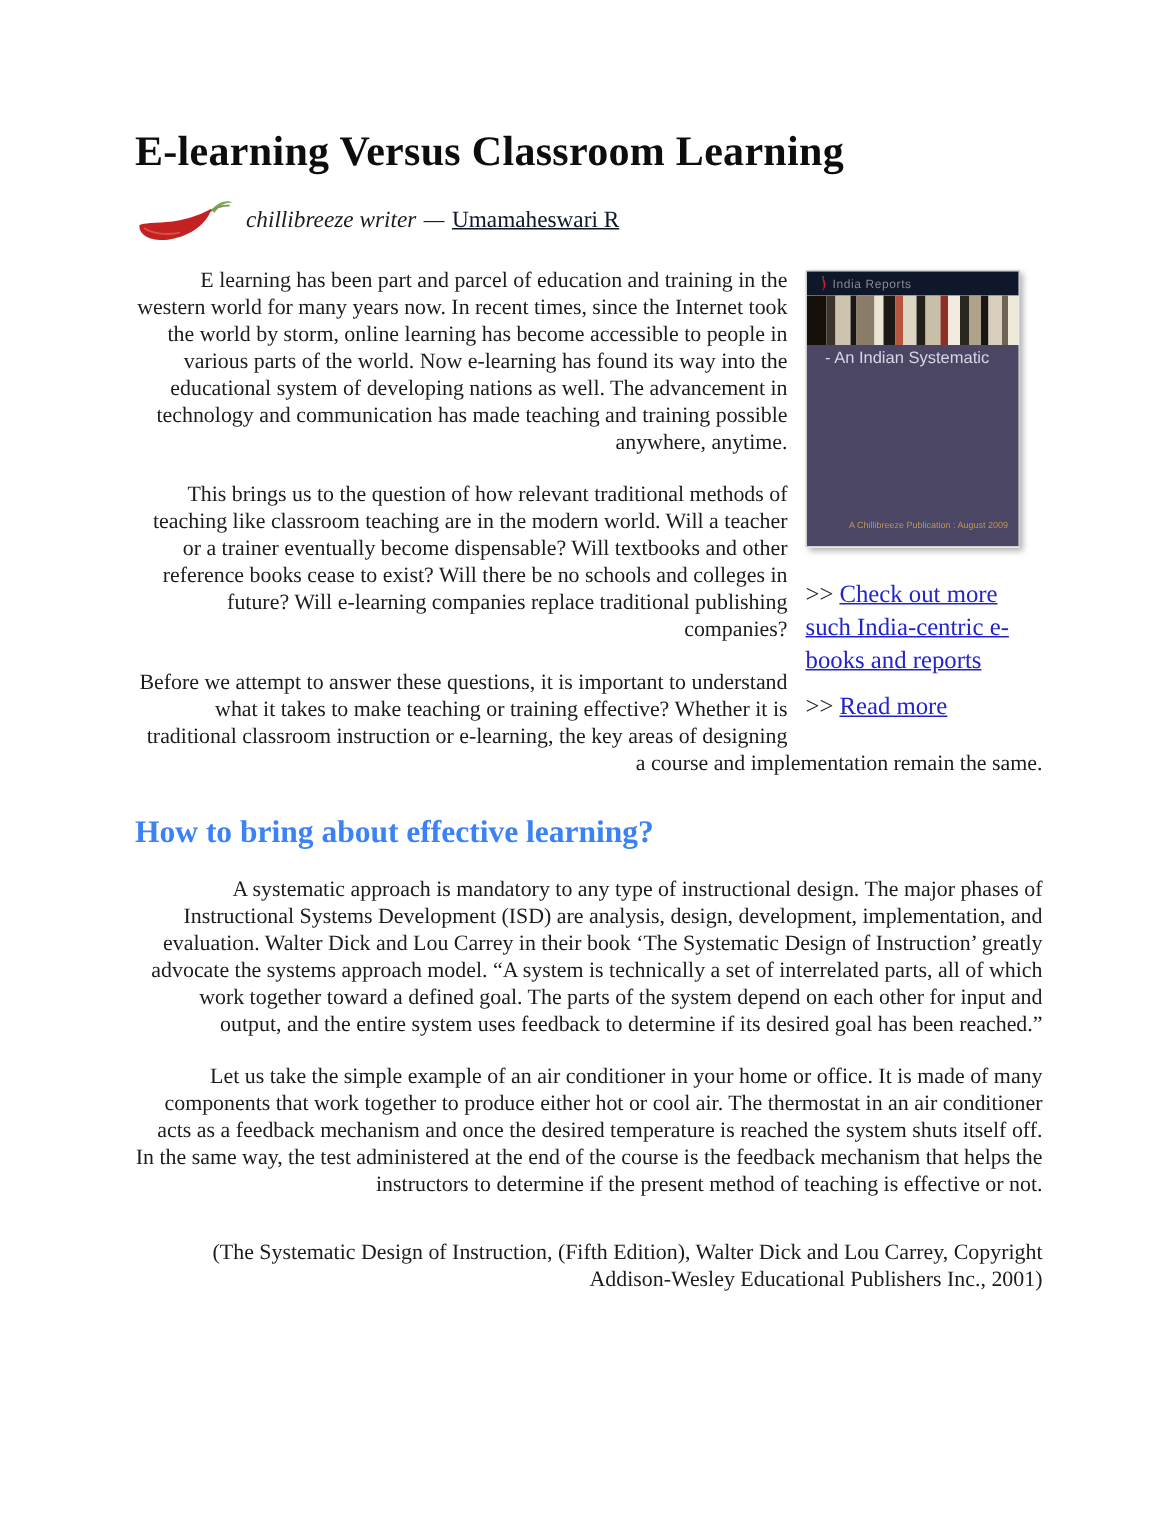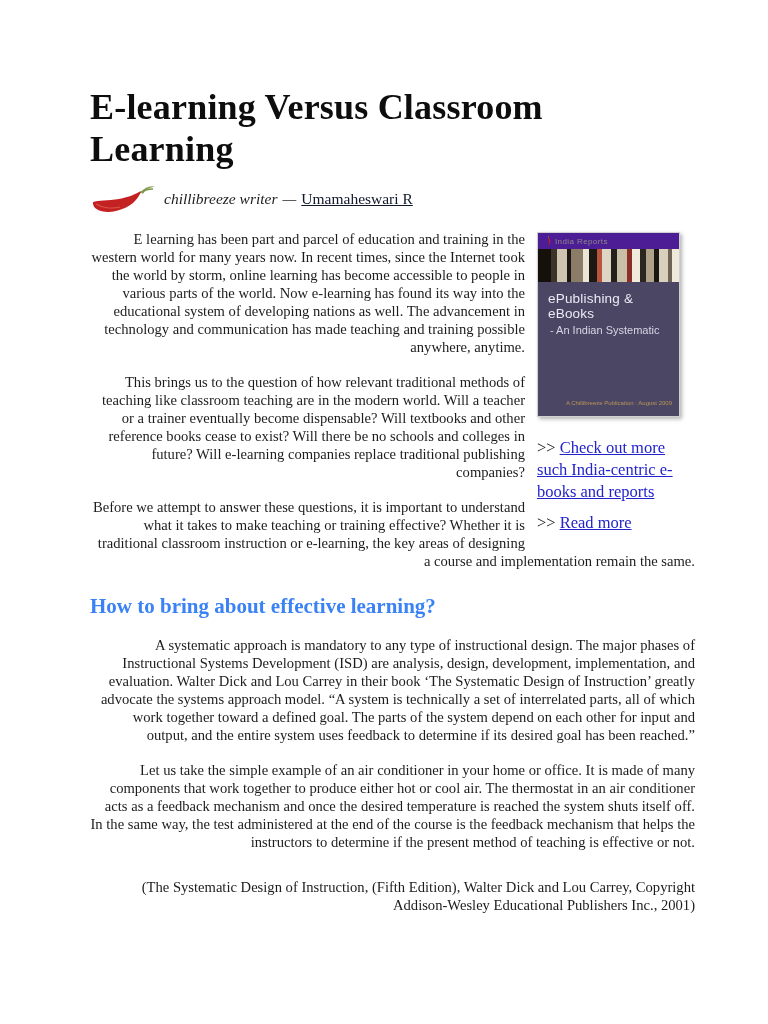--- a/index.html
+++ b/index.html
@@ -10,21 +10,21 @@
     color:#1c1c1c;
     overflow:hidden;
   }
   .page {
     box-sizing:border-box;
     width:768px; height:1024px;
     padding:86px 73px 0 90px;
   }
   h1.doc-title {
     margin:0 0 14px 0;
-    font-size:36px;
+    font-size:28px;
     font-weight:bold;
     color:#0d0d0d;
     letter-spacing:.2px;
   }
   .byline {
     display:flex; align-items:center;
     margin:0 0 16px 0;
     font-size:15.5px;
     text-align:center;
   }
@@ -41,21 +41,21 @@
     margin:2px 0 6px 12px;
   }
   .cover {
     width:141px; height:183px;
     border:1px solid #d0d0d0;
     box-shadow:2px 2px 4px rgba(0,0,0,.30);
     display:flex; flex-direction:column;
     font-family:"Liberation Sans", sans-serif;
   }
   .cover-masthead {
-    height:16px; background:#4c1d95;
+    height:16px; background:#0f172a;
     display:flex; align-items:center;
     padding-left:7px;
     font-size:8px; color:#8a8a8a; letter-spacing:.4px;
   }
   .cover-masthead svg { width:8px; height:12px; margin-right:2px; }
   .cover-spines { height:33px; line-height:0; }
   .cover-body {
     flex:1;
     background:#4a4664;
     display:flex; flex-direction:column;
@@ -134,21 +134,20 @@
           <rect x="94" width="8" height="33" fill="#f0ebdd"></rect>
           <rect x="102" width="6" height="33" fill="#2a2620"></rect>
           <rect x="108" width="8" height="33" fill="#afa28a"></rect>
           <rect x="116" width="5" height="33" fill="#1a1712"></rect>
           <rect x="121" width="9" height="33" fill="#d8d0bd"></rect>
           <rect x="130" width="4" height="33" fill="#6e6354"></rect>
           <rect x="134" width="7" height="33" fill="#efe9da"></rect>
         </svg>
       </div>
       <div class="cover-body">
-        <div class="cover-title">ePublishing &amp; eBooks</div>
         <div class="cover-subtitle">- An Indian Systematic</div>
         <div class="cover-imprint">A Chillibreeze Publication : August 2009</div>
       </div>
     </div>
     <div class="links">
       <div class="link-row second">
         <span class="link-prefix">&gt;&gt;</span><span class="link">Check out more such India-centric e-books and reports</span>
       </div>
       <div class="link-row">
         <span class="link-prefix">&gt;&gt;</span><span class="link">Read more</span>

